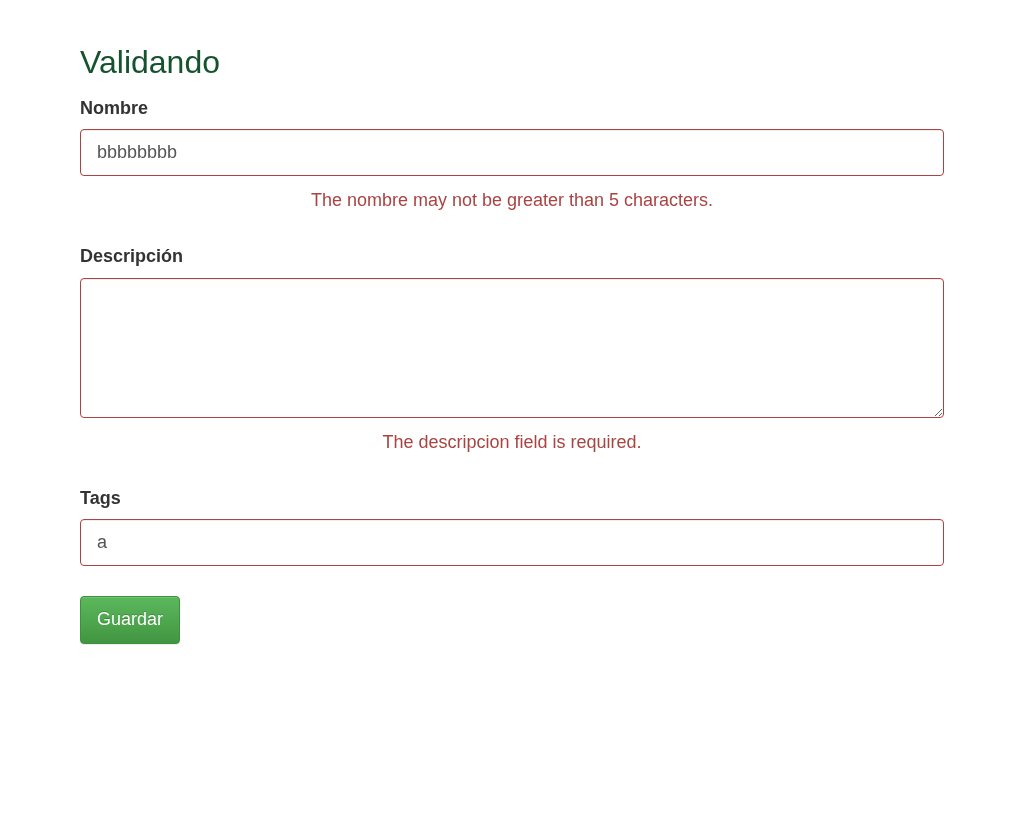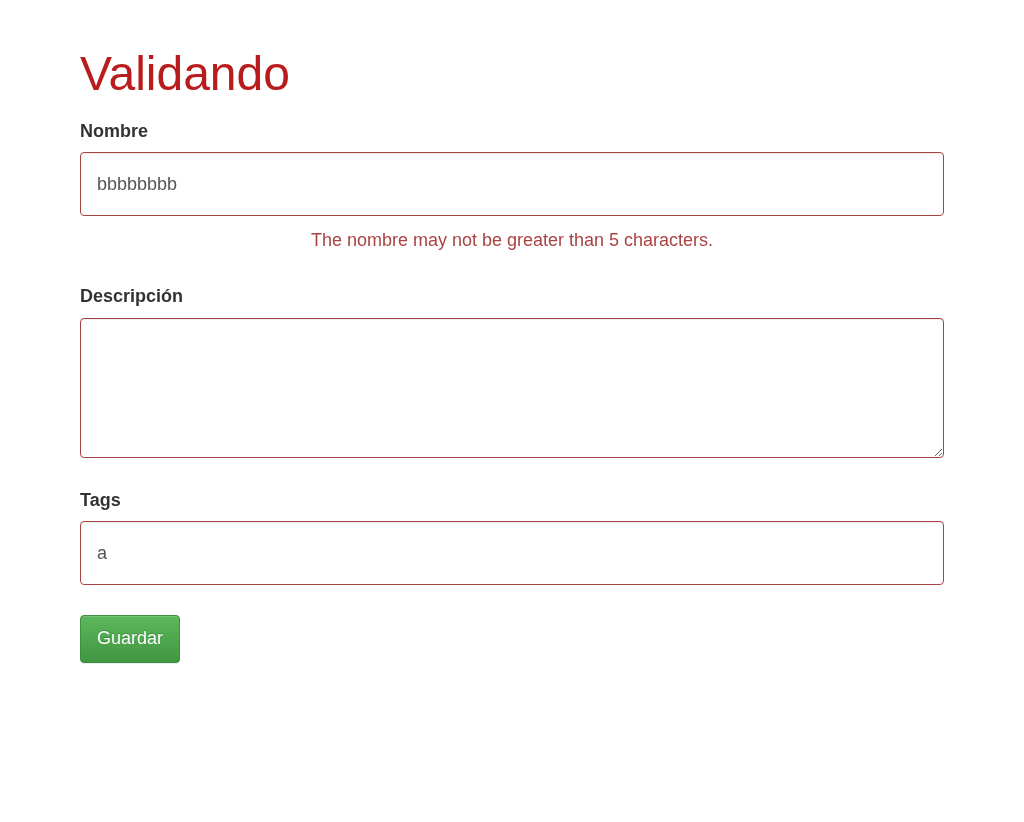--- a/index.html
+++ b/index.html
@@ -11,42 +11,42 @@
       font-family: "Helvetica Neue", Helvetica, Arial, sans-serif;
       font-size: 14px;
       line-height: 1.42857143;
       color: #333;
       background-color: #fff;
     }
     .container {
       padding: 20px 80px;
     }
     h1 {
-      font-size: 48px;
+      font-size: 32px;
       font-weight: 500;
       margin-top: 20px;
       margin-bottom: 10px;
-      color: #b91c1c;
+      color: #14532d;
     }
     .form-group {
       margin-bottom: 30px;
     }
     label {
       display: inline-block;
       max-width: 100%;
       margin-bottom: 8px;
       font-weight: 700;
       font-size: 18px;
       color: #333;
       text-align: right;
     }
     .form-control {
       display: block;
       width: 100%;
-      height: 64px;
+      height: 47px;
       padding: 10px 16px;
       font-size: 18px;
       line-height: 1.42857143;
       color: #555;
       background-color: #fff;
       background-image: none;
       border: 1px solid #ccc;
       border-radius: 4px;
       box-shadow: inset 0 1px 1px rgba(0,0,0,.075);
     }
@@ -97,20 +97,21 @@
 
   <div class="form-group">
     <label>Nombre</label>
     <input type="text" class="form-control error" value="bbbbbbbb" style="">
     <span class="help-block">The nombre may not be greater than 5 characters.</span>
   </div>
 
   <div class="form-group">
     <label>Descripción</label>
     <textarea class="form-control error" style=""></textarea>
+    <span class="help-block">The descripcion field is required.</span>
   </div>
 
   <div class="form-group">
     <label>Tags</label>
     <input type="text" class="form-control error" value="a" style="">
   </div>
 
   <button class="btn btn-success">Guardar</button>
 </div>
 

